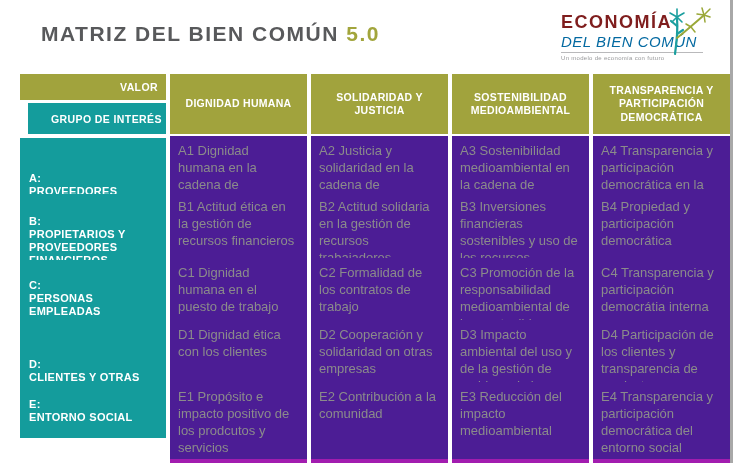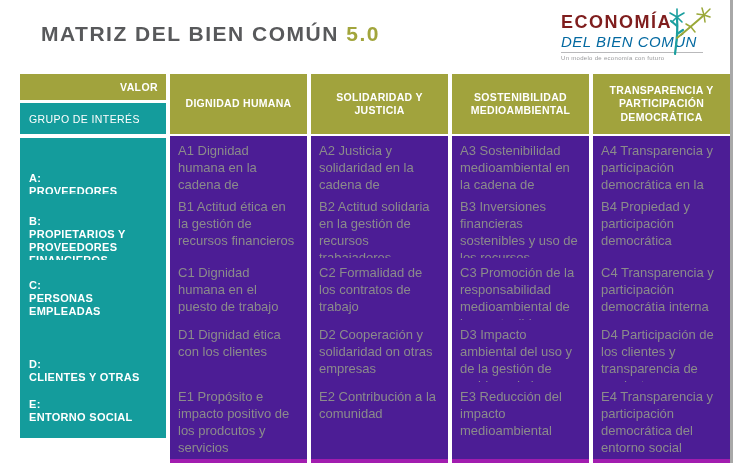--- a/index.html
+++ b/index.html
@@ -22,21 +22,21 @@
   .logo-icon{position:absolute;right:6px;top:-8px;}
 
   
   .matrix{position:absolute;left:20px;top:74px;width:710px;}
   .grid-row{display:grid;grid-template-columns:146px repeat(4,1fr);column-gap:4px;}
 
   .corner{display:flex;flex-direction:column;height:60px;}
   .corner-top{height:26px;background:var(--olive);color:#fff;font-size:10.5px;font-weight:bold;
     letter-spacing:.4px;display:flex;align-items:center;justify-content:flex-end;padding-right:8px;}
   .corner-bottom{flex:1;margin-top:3px;background:var(--teal);color:#fff;font-size:10.5px;
-    font-weight:normal;letter-spacing:.4px;display:flex;align-items:center;padding-left:9px;}
+    font-weight:bold;letter-spacing:.4px;display:flex;align-items:center;padding-left:23px;margin-left:8px;}
   .col-head{height:60px;background:var(--olive);color:#fff;font-size:10.5px;font-weight:bold;
     letter-spacing:.3px;display:flex;align-items:center;justify-content:center;text-align:center;
     padding:2px 6px;box-sizing:border-box;line-height:1.25;}
 
   .body-rows{margin-top:2px;}
   .row-label{background:var(--teal);color:#fff;font-size:11px;font-weight:bold;letter-spacing:.3px;
     margin:2px 0;padding:4px 9px;box-sizing:border-box;display:flex;flex-direction:column;
     justify-content:center;line-height:1.2;}
   .cell{background:#4c1d95;border-bottom:4px solid #a21caf;color:#8b8b8b;font-size:13px;
     line-height:1.32;padding:6px 8px 2px 8px;box-sizing:border-box;}

